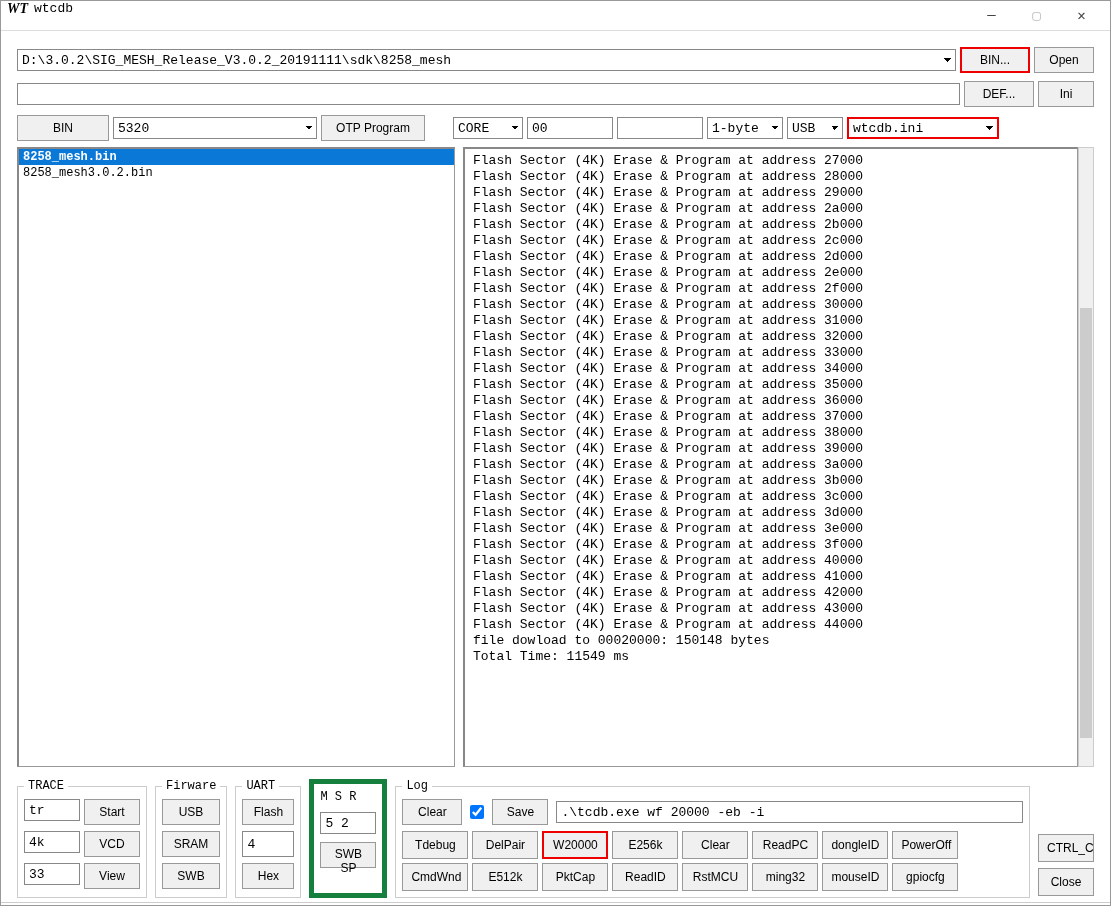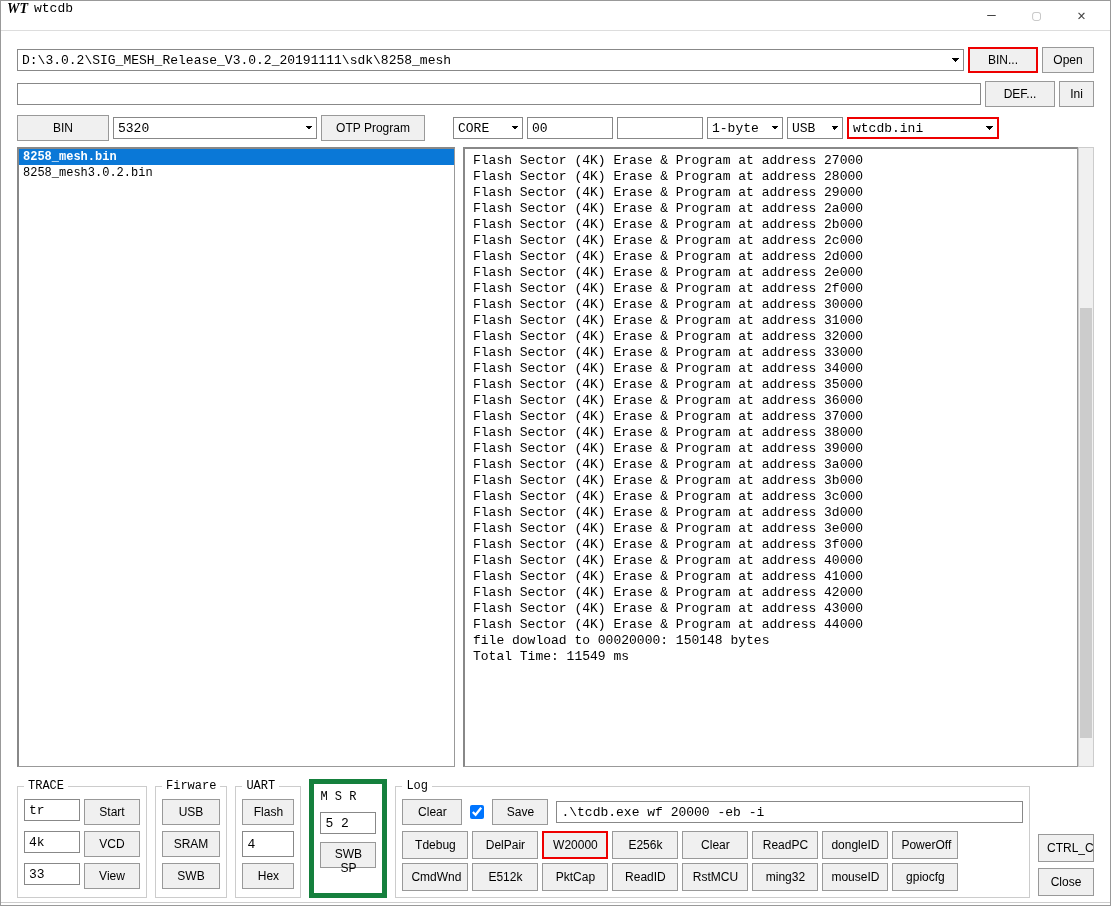--- a/index.html
+++ b/index.html
@@ -59,27 +59,27 @@
   <div class="winbtn">✕</div>
 </div>
 
 <div style="height:12px"></div>
 
 <div class="row path-row">
   <select class="combo" style="flex:1;">
     <option>D:\3.0.2\SIG_MESH_Release_V3.0.2_20191111\sdk\8258_mesh</option>
   </select>
   <button class="highlight" style="width:70px">BIN...</button>
-  <button style="width:52px">Open</button>
+  <button style="width:60px">Open</button>
 </div>
 
 <div class="row path-row">
   <input type="text" style="flex: 1 1 0%;" value="">
   <button style="width:70px">DEF...</button>
-  <button style="width:35px">Ini</button>
+  <button style="width:56px">Ini</button>
 </div>
 
 <div class="row">
   <button style="width:92px">BIN</button>
   <select class="combo" style="width:204px"><option>5320</option></select>
   <button style="width:104px">OTP Program</button>
   <div style="width:20px"></div>
   <select class="combo" style="width:70px"><option>CORE</option></select>
   <input type="text" style="width: 86px;" value="00">
   <input type="text" style="width: 86px;" value="">

